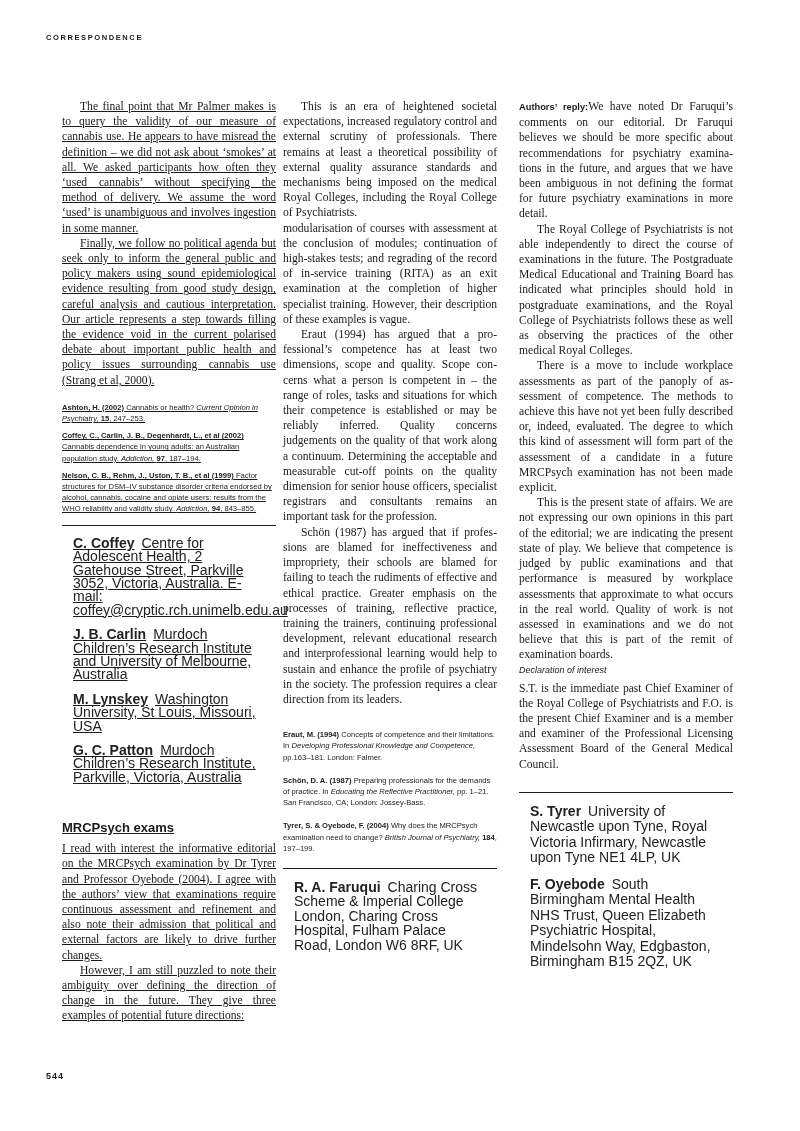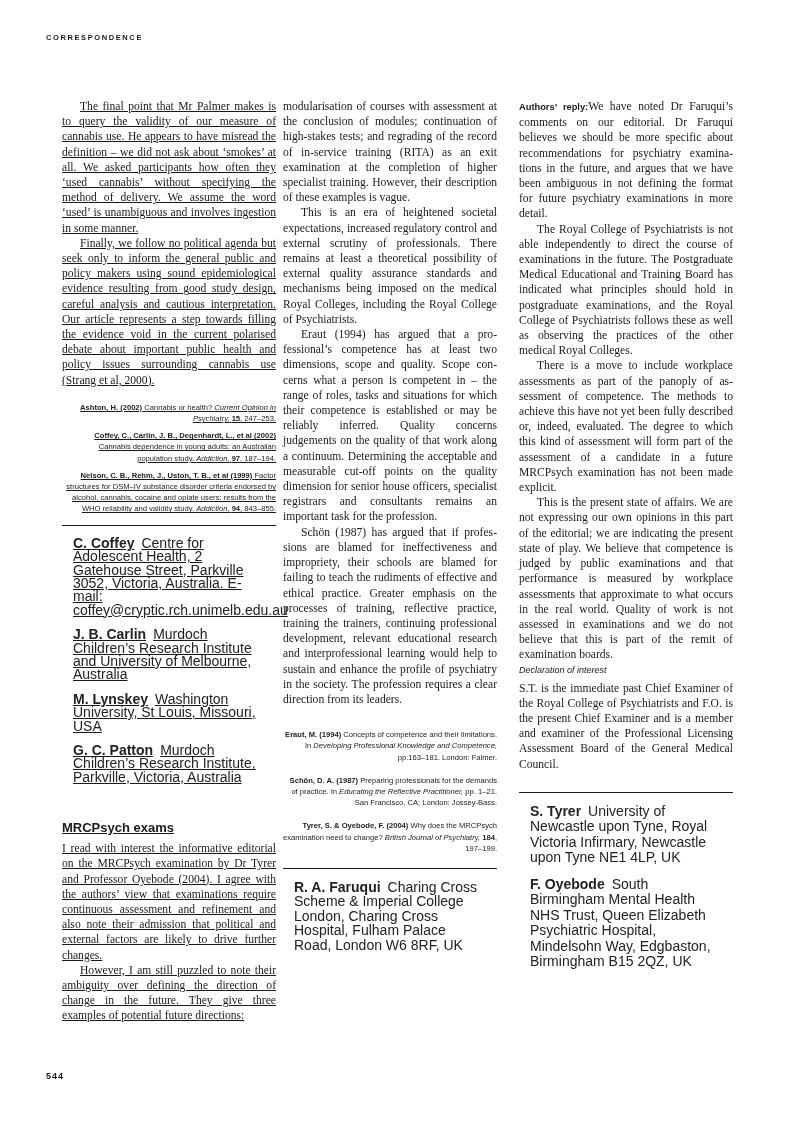--- a/index.html
+++ b/index.html
@@ -14,21 +14,21 @@
   .col2 { left: 283px; }
   .col3 { left: 519px; }
   .body-text {
     font-family: "Liberation Serif", serif; font-size: 11.6px; line-height: 15.2px;
     text-align: justify; margin: 0; hyphens: manual;
   }
   .body-text.indent { text-indent: 18px; }
   .refs { margin-top: 14px; }
   .ref {
     font-family: "Liberation Sans", sans-serif; font-size: 7.6px; line-height: 11.2px;
-    margin: 0 0 6px 0; color: #222; text-align: right;
+    margin: 0 0 6px 0; color: #222;
   }
   .ref .auth { font-weight: bold; }
   .ref i { font-style: italic; }
   .ref b { font-weight: bold; }
   .rule { border-top: 1px solid #1a1a1a; margin: 10px 0 4px 0; }
   .affil {
     font-family: "Liberation Sans", sans-serif; font-size: 14px; line-height: 13.4px;
     margin: 11px; color: #222;
   }
   .affil .name { font-weight: bold; margin-right: 7px; }
@@ -81,22 +81,22 @@
   <p class="affil"><span class="name">J. B. Carlin</span><span>Murdoch Children’s Research Institute and University of Melbourne, Australia</span></p>
   <p class="affil"><span class="name">M. Lynskey</span><span>Washington University, St Louis, Missouri, USA</span></p>
   <p class="affil"><span class="name">G. C. Patton</span><span>Murdoch Children’s Research Institute, Parkville, Victoria, Australia</span></p>
 
   <div class="section-head">MRCPsych exams</div>
   <p class="body-text">I read with interest the informative editorial on the MRCPsych examination by Dr Tyrer and Professor Oyebode (2004). I agree with the authors’ view that examinations require continuous assessment and refinement and also note their admission that political and external factors are likely to drive further changes.</p>
   <p class="body-text indent">However, I am still puzzled to note their ambiguity over defining the direction of change in the future. They give three examples of potential future directions:</p>
 </div>
 
 <div class="col col2">
+  <p class="body-text indent">This is an era of heightened societal expectations, increased regulatory control and external scrutiny of professionals. There remains at least a theoretical possibility of external quality assurance standards and mechanisms being imposed on the medical Royal Colleges, including the Royal College of Psychiatrists.</p>
   <p class="body-text">modularisation of courses with assessment at the conclusion of modules; continuation of high-stakes tests; and regrading of the record of in-service training (RITA) as an exit examination at the completion of higher specialist training. However, their description of these examples is vague.</p>
-  <p class="body-text indent">This is an era of heightened societal expectations, increased regulatory control and external scrutiny of professionals. There remains at least a theoretical possibility of external quality assurance standards and mechanisms being imposed on the medical Royal Colleges, including the Royal College of Psychiatrists.</p>
   <p class="body-text indent">Eraut (1994) has argued that a pro­fessional’s competence has at least two dimensions, scope and quality. Scope con­cerns what a person is competent in – the range of roles, tasks and situations for which their competence is established or may be reliably inferred. Quality concerns judgements on the quality of that work along a continuum. Determining the ac­ceptable and measurable cut-off points on the quality dimension for senior house officers, specialist registrars and consul­tants remains an important task for the profession.</p>
   <p class="body-text indent">Schön (1987) has argued that if profes­sions are blamed for ineffectiveness and impropriety, their schools are blamed for failing to teach the rudiments of effective and ethical practice. Greater emphasis on the processes of training, reflective practice, training the trainers, continuing profes­sional development, relevant educational research and interprofessional learning would help to sustain and enhance the profile of psychiatry in the society. The pro­fession requires a clear direction from its leaders.</p>
 
   <div class="refs" style="margin-top:22px">
     <p class="ref" style="margin-bottom:12px">
       <span class="auth">Eraut, M. (1994)</span>
       <span>Concepts of competence and their limitations. In</span>
       <i>Developing Professional Knowledge and Competence,</i><span> pp.163–181. London: Falmer.</span>
     </p>
     <p class="ref" style="margin-bottom:12px">

